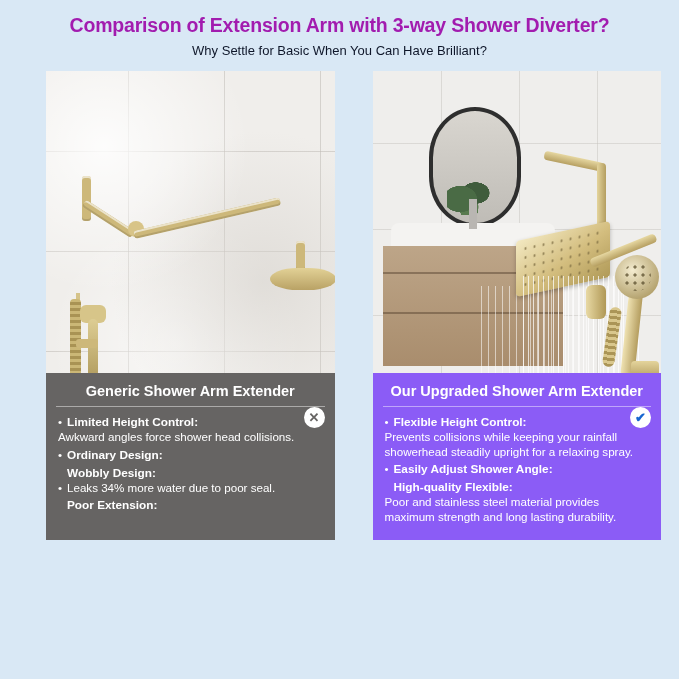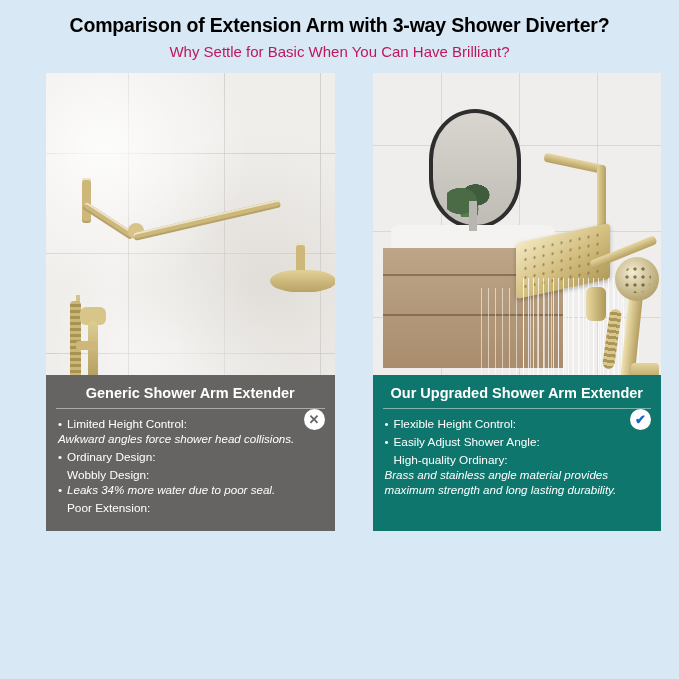--- a/index.html
+++ b/index.html
@@ -20,28 +20,28 @@
     box-sizing: border-box;
     background: #d9e8f5;
   }
   .header {
     padding: 14px 16px 0 16px;
     text-align: center;
   }
   .title {
     font-size: 19.5px;
     font-weight: bold;
-    color: #000000;
+    color: #a21caf;
     letter-spacing: -0.2px;
     line-height: 1.2;
   }
   .subtitle {
     margin-top: 6px;
-    font-size: 15px;
-    color: #be185d;
+    font-size: 13px;
+    color: #0f172a;
     line-height: 1.2;
   }
   .columns {
     display: flex;
     gap: 10px;
     padding: 12px 18px 0 18px;
     box-sizing: border-box;
   }
   .col {
     width: 356px;
@@ -252,21 +252,21 @@
 
   
   .panel {
     flex: 1;
     position: relative;
     padding: 10px 12px 12px 12px;
     box-sizing: border-box;
     color: #fff;
   }
   .panel-left { background: #666463; }
-  .panel-right { background: #0f766e; }
+  .panel-right { background: #8b5cf6; }
   .panel-title {
     text-align: center;
     font-weight: bold;
     font-size: 14.5px;
     padding-bottom: 7px;
     border-bottom: 1px solid rgba(255,255,255,.45);
     margin: 0 -2px 8px -2px;
   }
   .mark {
     position: absolute;
@@ -284,31 +284,30 @@
     font-weight: bold;
   }
   .mark-x { color: #666463; }
   .mark-v { color: #1766d0; }
   .feature {
     margin-bottom: 3px;
     font-size: 11.6px;
     line-height: 1.27;
   }
   .feature .f-head {
-    font-weight: normal;
+    font-weight: bold;
     font-size: 11.8px;
   }
   .bullet {
     display: inline-block;
     width: 9px;
   }
   .f-body {
     display: block;
     padding-left: 0px;
-    font-style: italic;
   }
 </style>
 </head>
 <body>
 
 <div class="page">
 
   <div class="header">
     <div class="title">Comparison of Extension Arm with 3-way Shower Diverter?</div>
     <div class="subtitle">Why Settle for Basic When You Can Have Brilliant?</div>
@@ -373,25 +372,26 @@
         <div class="r-handhead"></div>
         <div class="r-holder"></div>
       </div>
 
       <div class="panel panel-right">
         <div class="panel-title">Our Upgraded Shower Arm Extender</div>
         <div class="mark mark-v">✔</div>
 
         <div class="feature">
           <span class="bullet">•</span><span class="f-head">Flexible Height Control:</span>
+          <span class="f-body">Prevents collisions while keeping your rainfall showerhead steadily upright for a relaxing spray.</span>
         </div>
         <div class="feature">
           <span class="bullet">•</span><span class="f-head">Easily Adjust Shower Angle:</span>
         </div>
         <div class="feature">
-          <span class="bullet">&nbsp;</span><span class="f-head">High-quality Ordinary:</span>
-          <span class="f-body">Brass and stainless angle material provides maximum strength and long lasting durability.</span>
+          <span class="bullet">&nbsp;</span><span class="f-head">High-quality Flexible:</span>
+          <span class="f-body">Poor and stainless steel material provides maximum strength and long lasting durability.</span>
         </div>
       </div>
     </div>
 
   </div>
 </div>
 
 </body></html>

